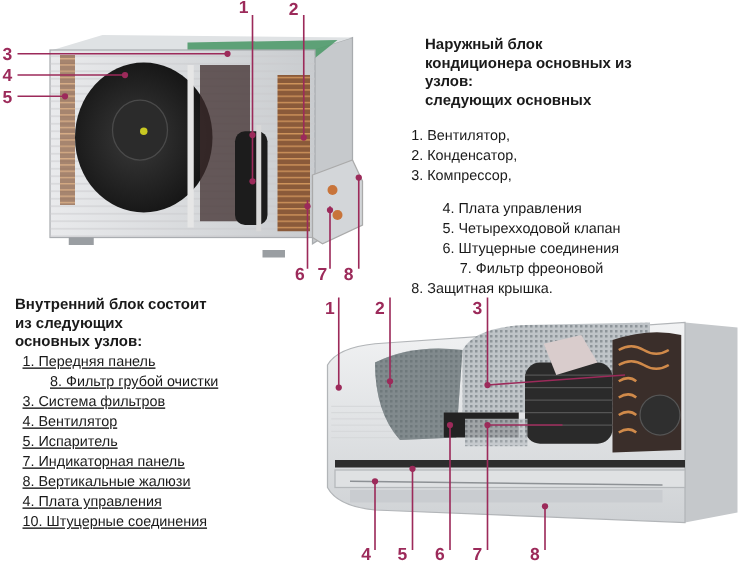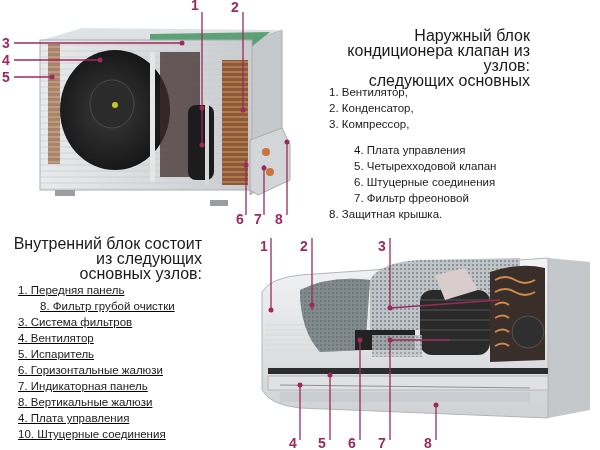--- a/index.html
+++ b/index.html
@@ -1,18 +1,18 @@
 <!DOCTYPE html>
 <html><head>
   <meta charset="utf-8">
   <style>
     html, body { margin:0; padding:0; background:#ffffff; }
     body { width:600px; height:450px; position:relative; overflow:hidden; font-family:"Liberation Sans", sans-serif; }
     .abs { position:absolute; }
-    .title { font-weight:normal; color:#1a1a1a; font-size:16px; line-height:15px; text-align:right; }
+    .title { font-weight:bold; color:#1a1a1a; font-size:12px; line-height:15px; text-align:left; }
     .item { font-size:11.5px; color:#1a1a1a; line-height:16px; white-space:nowrap; }
     .lbl { position:absolute; color:#9c2a5a; font-weight:bold; font-size:14px; line-height:14px; font-family:"Liberation Sans", sans-serif; }
     svg { position:absolute; left:0; top:0; }
   </style>
 </head>
 <body>
 
 <svg width="600" height="450" viewBox="0 0 600 450">
   <defs>
     <linearGradient id="caseG" x1="0" y1="0" x2="1" y2="0">
@@ -185,44 +185,43 @@
 <span class="lbl" style="left:300px;top:239px;">2</span>
 <span class="lbl" style="left:378px;top:239px;">3</span>
 <span class="lbl" style="left:289px;top:436px;">4</span>
 <span class="lbl" style="left:318px;top:436px;">5</span>
 <span class="lbl" style="left:348px;top:436px;">6</span>
 <span class="lbl" style="left:378px;top:436px;">7</span>
 <span class="lbl" style="left:424px;top:436px;">8</span>
 
 <div class="abs" style="left:340px;top:28px;width:190px;">
   <div class="title">Наружный  блок</div>
-  <div class="title">кондиционера клапан из</div>
+  <div class="title">кондиционера основных из</div>
   <div class="title">узлов:</div>
   <div class="title">следующих основных</div>
 </div>
-<div class="abs" style="left:329px;top:84px;">
+<div class="abs" style="left:329px;top:101px;">
   <div class="item">1. Вентилятор,</div>
   <div class="item">2. Конденсатор,</div>
   <div class="item">3. Компрессор,</div>
   <div class="item" style="padding-left:25px;margin-top:10px;">4. Плата управления</div>
   <div class="item" style="padding-left:25px;">5. Четырехходовой клапан</div>
   <div class="item" style="padding-left:25px;">6. Штуцерные соединения</div>
-  <div class="item" style="padding-left:25px;">7. Фильтр фреоновой</div>
+  <div class="item" style="padding-left:25px;text-align:center;">7. Фильтр фреоновой</div>
   <div class="item">8. Защитная крышка.</div>
 </div>
 
 <div class="abs" style="left:12px;top:236px;width:190px;">
   <div class="title">Внутренний блок состоит</div>
   <div class="title">из следующих</div>
   <div class="title">основных узлов:</div>
 </div>
 <div class="abs" style="left:18px;top:282px;text-decoration:underline;">
   <div class="item">1.   Передняя панель</div>
   <div class="item" style="padding-left:22px;">8. Фильтр грубой очистки</div>
   <div class="item">3. Система фильтров</div>
   <div class="item">4. Вентилятор</div>
   <div class="item">5. Испаритель</div>
-  <div class="item">6. Горизонтальные жалюзи</div>
   <div class="item">7. Индикаторная панель</div>
   <div class="item">8. Вертикальные жалюзи</div>
   <div class="item">4. Плата управления</div>
   <div class="item">10. Штуцерные соединения</div>
 </div>
 
 </body></html>

